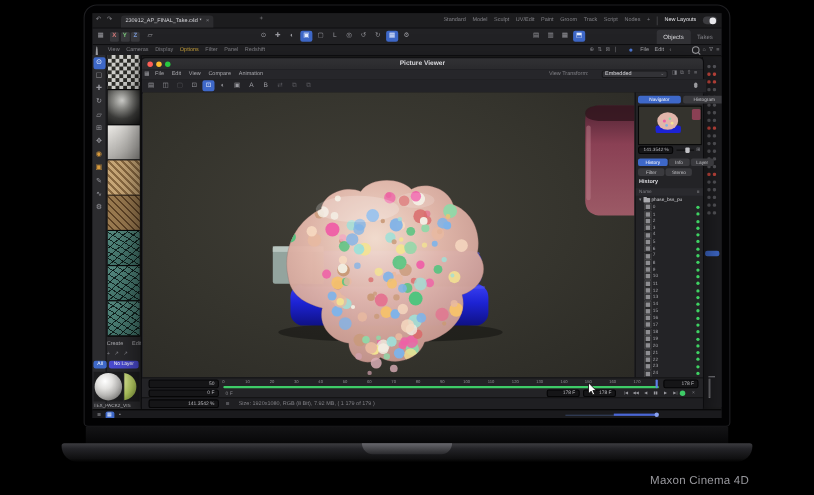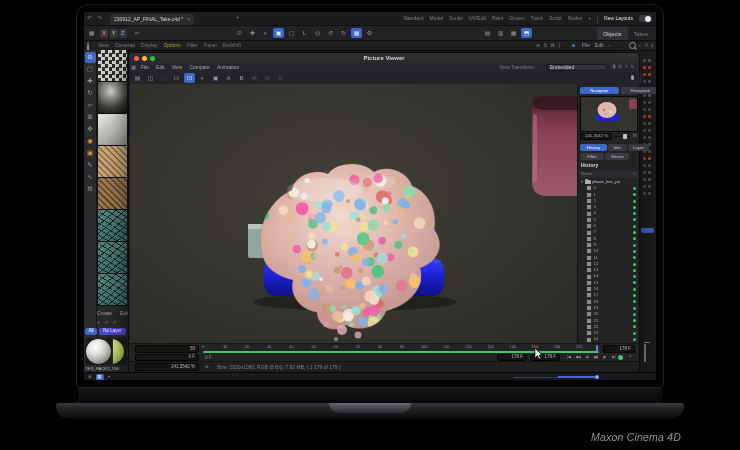--- a/index.html
+++ b/index.html
@@ -9,21 +9,21 @@
   .nowrap{white-space:nowrap;}
   
   .shell{left:76px;top:4px;width:588px;height:384px;background:#020203;
          border:1px solid #1f1f22;border-radius:12px 12px 4px 4px;box-sizing:border-box;}
   .screen{left:84px;top:12px;width:572px;height:368px;background:#1d1d1f;overflow:hidden;}
   .hinge{left:78px;top:388px;width:584px;height:16px;background:linear-gradient(180deg,#141416,#060607);}
   .deck{left:56px;top:403px;width:628px;height:17px;border-radius:3px 3px 18px 18px;
         background:linear-gradient(180deg,#3c3c40 0%,#232327 30%,#0f0f10 82%,#010101);}
   .notch{left:329px;top:403px;width:82px;height:10px;border-radius:0 0 14px 14px;
          background:linear-gradient(180deg,#66666c,#29292c);}
-  .caption{left:591px;top:431px;font-size:10.5px;color:#97979c;letter-spacing:.2px;font-style:italic;}
+  .caption{left:591px;top:431px;font-size:10.5px;color:#97979c;letter-spacing:.2px;}
   
   .row{display:flex;align-items:center;} .t43{font-size:4.3px;line-height:1;}
   .t45{font-size:4.5px;line-height:1;} .t50{font-size:5px;line-height:1;}
   .t55{font-size:5.5px;line-height:1;} .t60{font-size:6px;line-height:1;}
   .dim{color:#808086;} .mid{color:#a6a6ab;} .lit{color:#d6d6da;}
   .fbox{background:#151517;border:1px solid #050506;border-radius:2px;color:#b9b9be;
         display:flex;align-items:center;justify-content:flex-end;padding:0 3px;box-sizing:border-box;}
   .pill{border-radius:2px;display:flex;align-items:center;justify-content:center;
         color:#c2c2c6;background:#3a3a3e;box-sizing:border-box;}
   .pill.blue{background:#3e68c8;color:#fff;}

